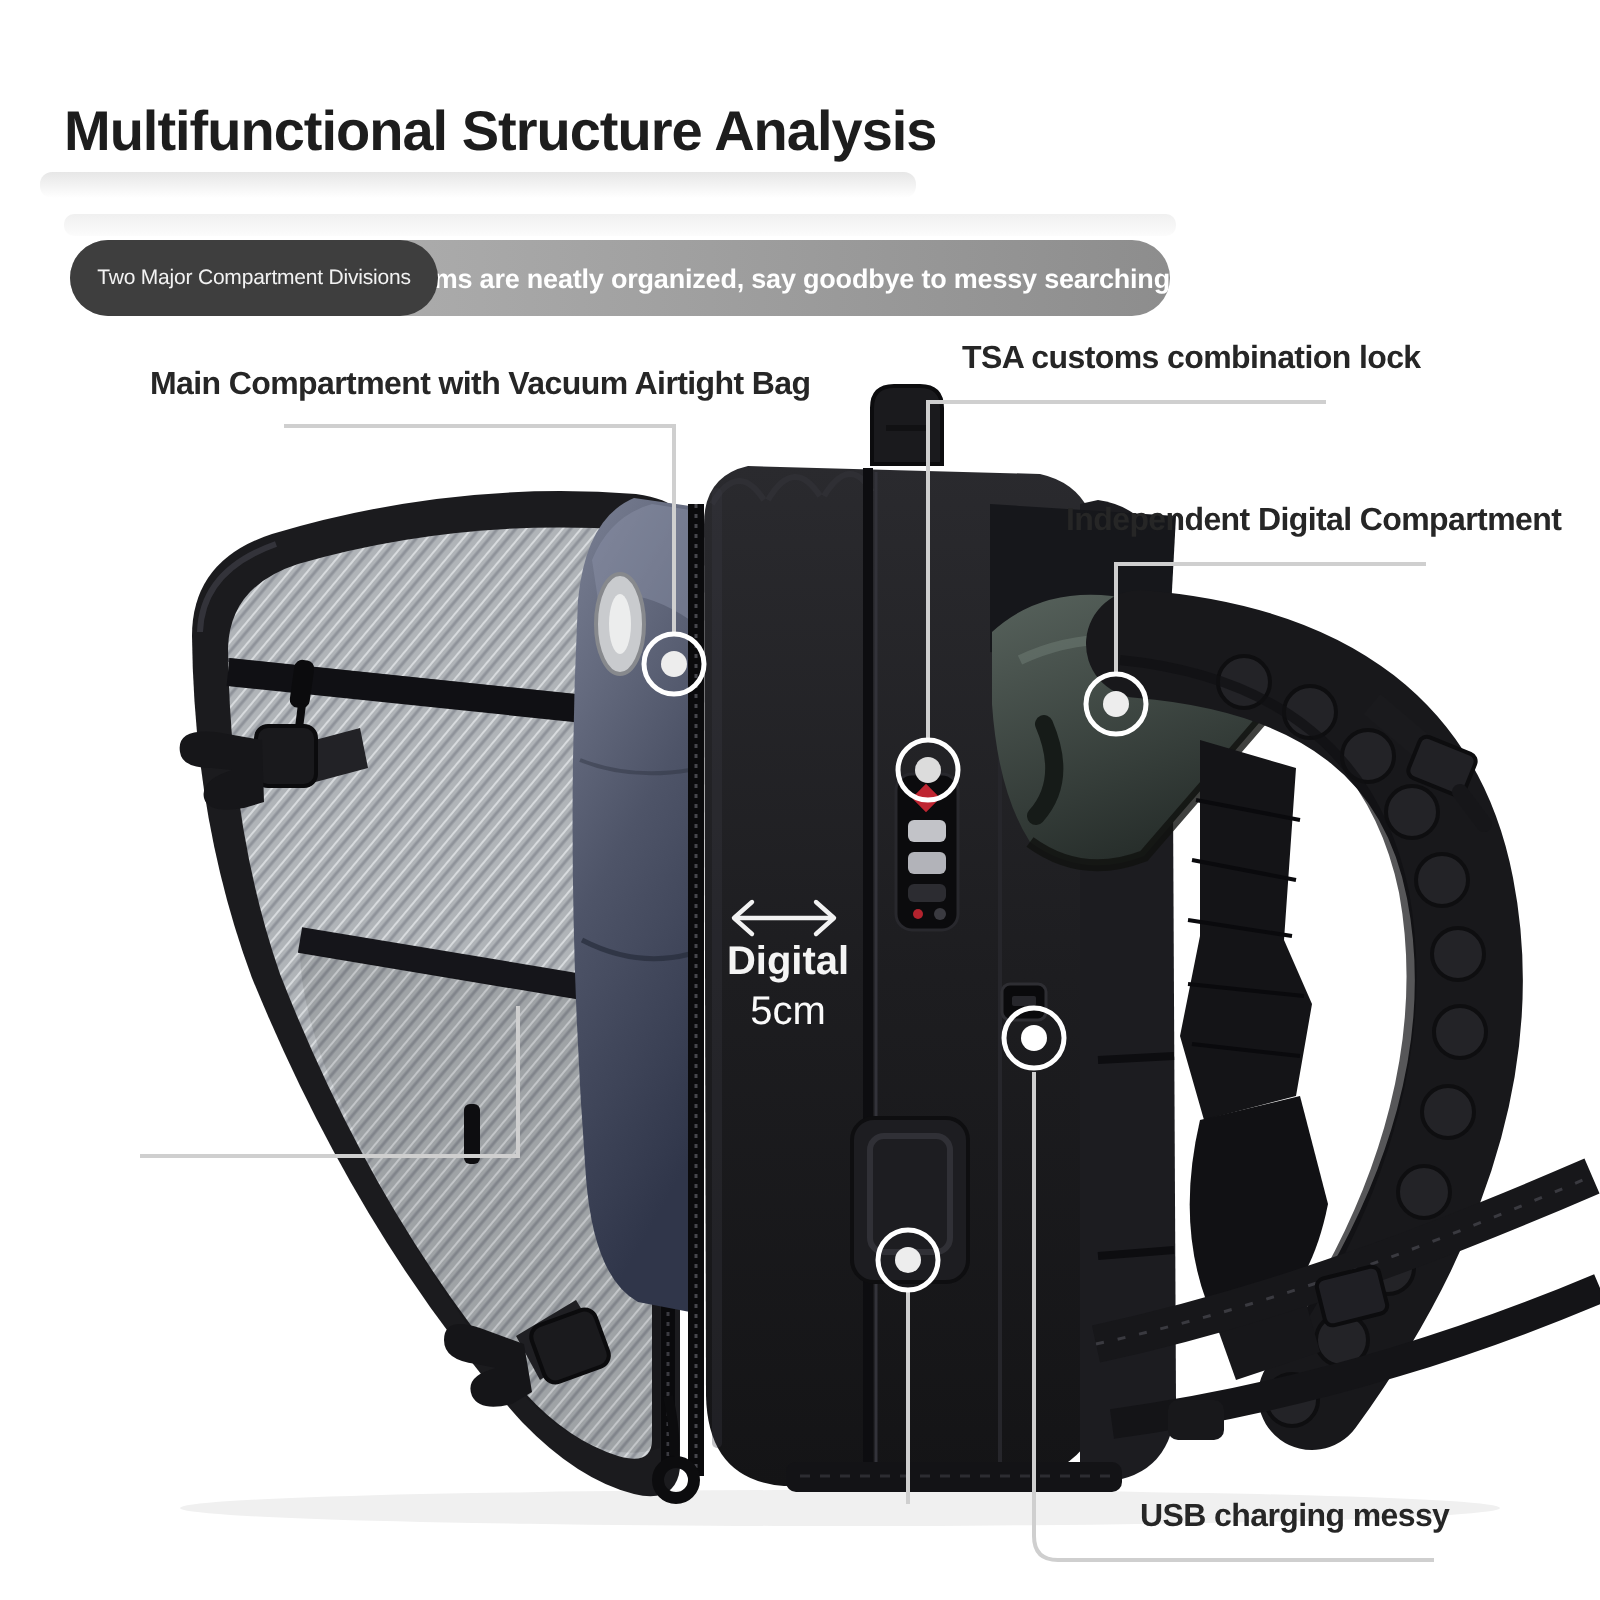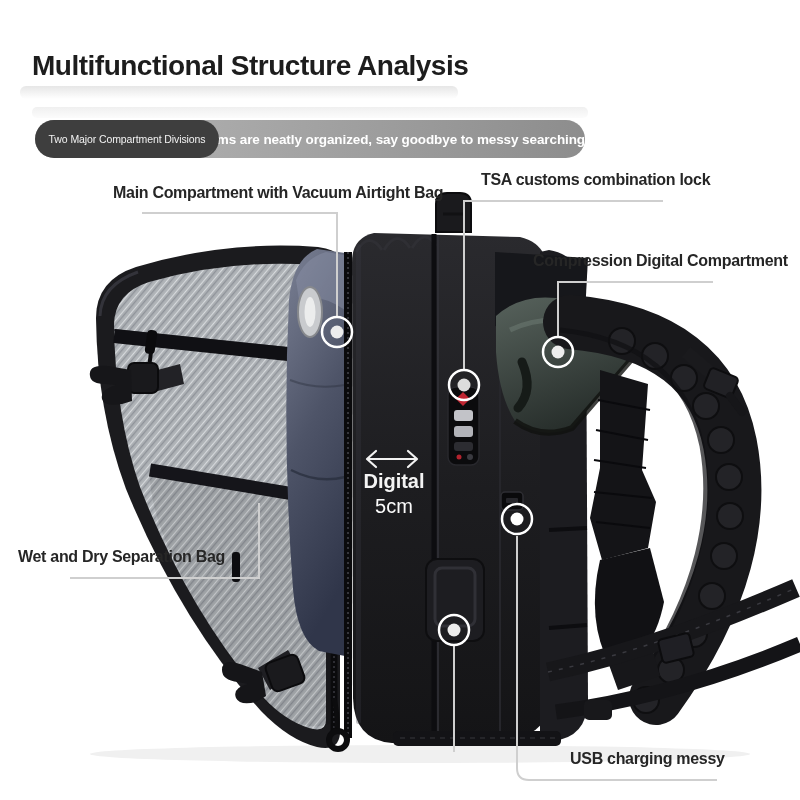--- a/index.html
+++ b/index.html
@@ -15,21 +15,21 @@
          color:#1d1d1d;letter-spacing:-0.5px;white-space:nowrap;text-align:center;}
   .banner{position:absolute;left:35px;top:120px;width:550px;height:38px;border-radius:19px;
           background:linear-gradient(90deg,#b8b8b8,#8d8d8d);display:flex;align-items:center;
           justify-content:center;padding-left:170px;box-sizing:border-box;}
   .banner span{color:#ffffff;font-weight:bold;font-size:13.5px;letter-spacing:-0.1px;white-space:nowrap;}
   .badge{position:absolute;left:35px;top:120px;width:184px;height:38px;border-radius:19px;
          background:#3e3e3e;display:flex;align-items:center;justify-content:center;}
   .badge span{color:#f2f2f2;font-size:10.5px;font-weight:normal;white-space:nowrap;letter-spacing:-0.1px;}
   .callout-label{position:absolute;font-size:16px;font-weight:bold;color:#262626;
                  letter-spacing:-0.3px;white-space:nowrap;}
-  .lbl-main{left:75px;top:184px;margin-left:38px;}
+  .lbl-main{left:75px;top:184px;}
   .lbl-tsa{left:465px;top:171px;margin-left:16px;}
   .lbl-digital{left:533px;top:252px;}
   .lbl-wet{left:18px;top:548px;}
   .lbl-compression{left:357px;top:759px;}
   .lbl-usb{left:570px;top:750px;}
   .expand-note{position:absolute;left:347px;top:470px;width:94px;text-align:center;color:#f4f4f4;}
   .expand-note .w1{display:block;font-size:20px;font-weight:bold;letter-spacing:0;}
   .expand-note .w2{display:block;font-size:20px;font-weight:400;margin-top:2px;color:#fafafa;}
 </style>
 </head>
@@ -254,22 +254,21 @@
 
   <div class="banner">
     <span>Items are neatly organized, say goodbye to messy searching.</span>
   </div>
   <div class="badge">
     <span>Two Major Compartment Divisions</span>
   </div>
 
   <div class="callout-label lbl-main">Main Compartment with Vacuum Airtight Bag</div>
   <div class="callout-label lbl-tsa">TSA customs combination lock</div>
-  <div class="callout-label lbl-digital">Compression Digital Compartment</div>
-  <div class="callout-label lbl-wet">Wet and Dry Separation Bag</div>
+  <div class="callout-label lbl-digital">Independent Digital Compartment</div>
   <div class="callout-label lbl-usb">USB charging messy</div>
 
   <div class="expand-note">
     <span class="w1">Digital</span>
     <span class="w2">5cm</span>
   </div>
 
 </div>
 
 </body></html>

